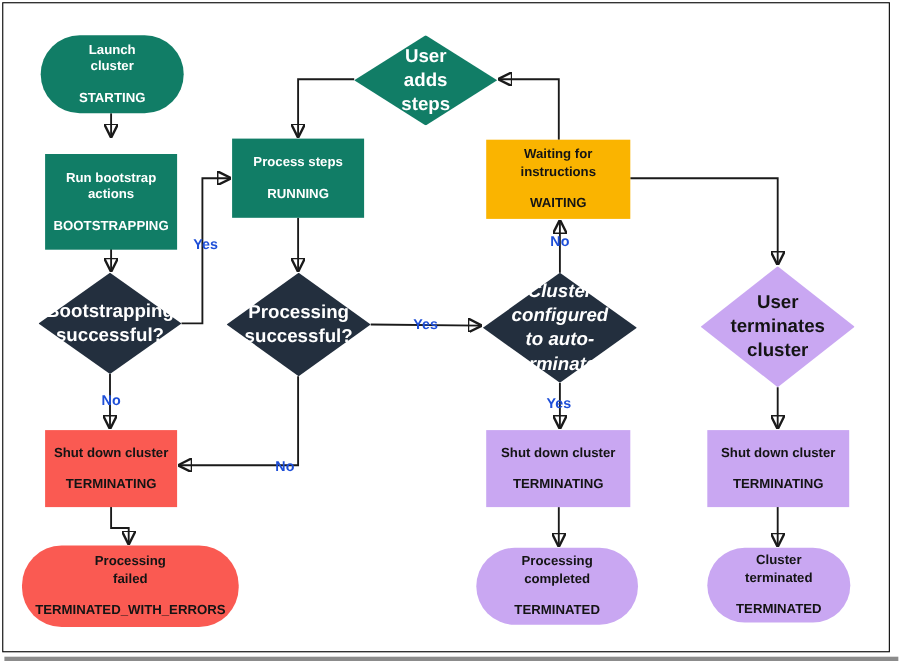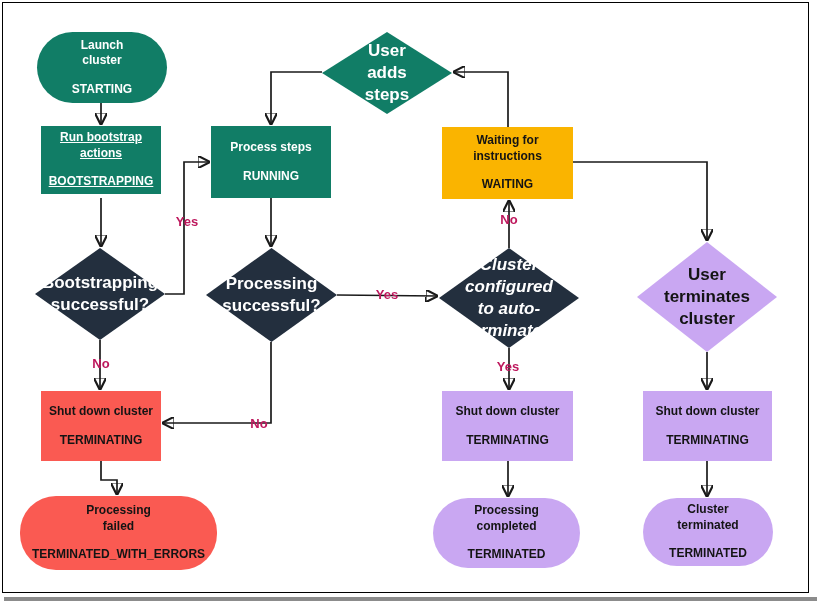--- a/index.html
+++ b/index.html
@@ -24,21 +24,21 @@
     clip-path:polygon(50% 0,100% 50%,50% 100%,0 50%);}
   .dshape.navy{background:#232F3E;}
   .dshape.teal{background:#117D66;}
   .dshape.purple{background:#C9A7F2;}
   .dtext{position:absolute;left:0;top:0;width:100%;height:100%;display:flex;
     align-items:center;justify-content:center;text-align:center;
     font-weight:bold;font-size:17px;line-height:1.3;white-space:pre-line;}
   .dtext.light{color:#ffffff;}
   .dtext.dark{color:#141414;}
   .elabel{position:absolute;width:30px;text-align:center;font-weight:bold;
-    font-size:13px;color:#be185d;line-height:1;}
+    font-size:13px;color:#1d4ed8;line-height:1;}
   svg.wires{position:absolute;left:0;top:0;width:817px;height:601px;pointer-events:none;}
   svg.wires path{stroke:#1a1a1a;stroke-width:1.7;fill:none;}
 </style>
 </head>
 <body>
 
 <div id="canvas">
 
   <svg class="wires" viewBox="0 0 817 601">
     <defs>
@@ -63,21 +63,21 @@
     <path d="M508,461 L508,496" marker-end="url(#arr)"></path>
     <path d="M707,461 L707,496" marker-end="url(#arr)"></path>
   </svg>
 
   <div class="node stadium teal" style="left:37px;top:32px;width:130px;height:71px;">
     <div class="nlabel">Launch
 cluster</div>
     <div class="nstate">STARTING</div>
   </div>
 
-  <div class="node rect teal" style="left:41px;top:126px;width:120px;height:68px;text-decoration:underline;">
+  <div class="node rect teal" style="left:41px;top:140px;width:120px;height:87px;">
     <div class="nlabel">Run bootstrap
 actions</div>
     <div class="nstate">BOOTSTRAPPING</div>
   </div>
 
   <div class="node rect teal" style="left:211px;top:126px;width:120px;height:72px;">
     <div class="nlabel">Process steps</div>
     <div class="nstate">RUNNING</div>
   </div>
 

